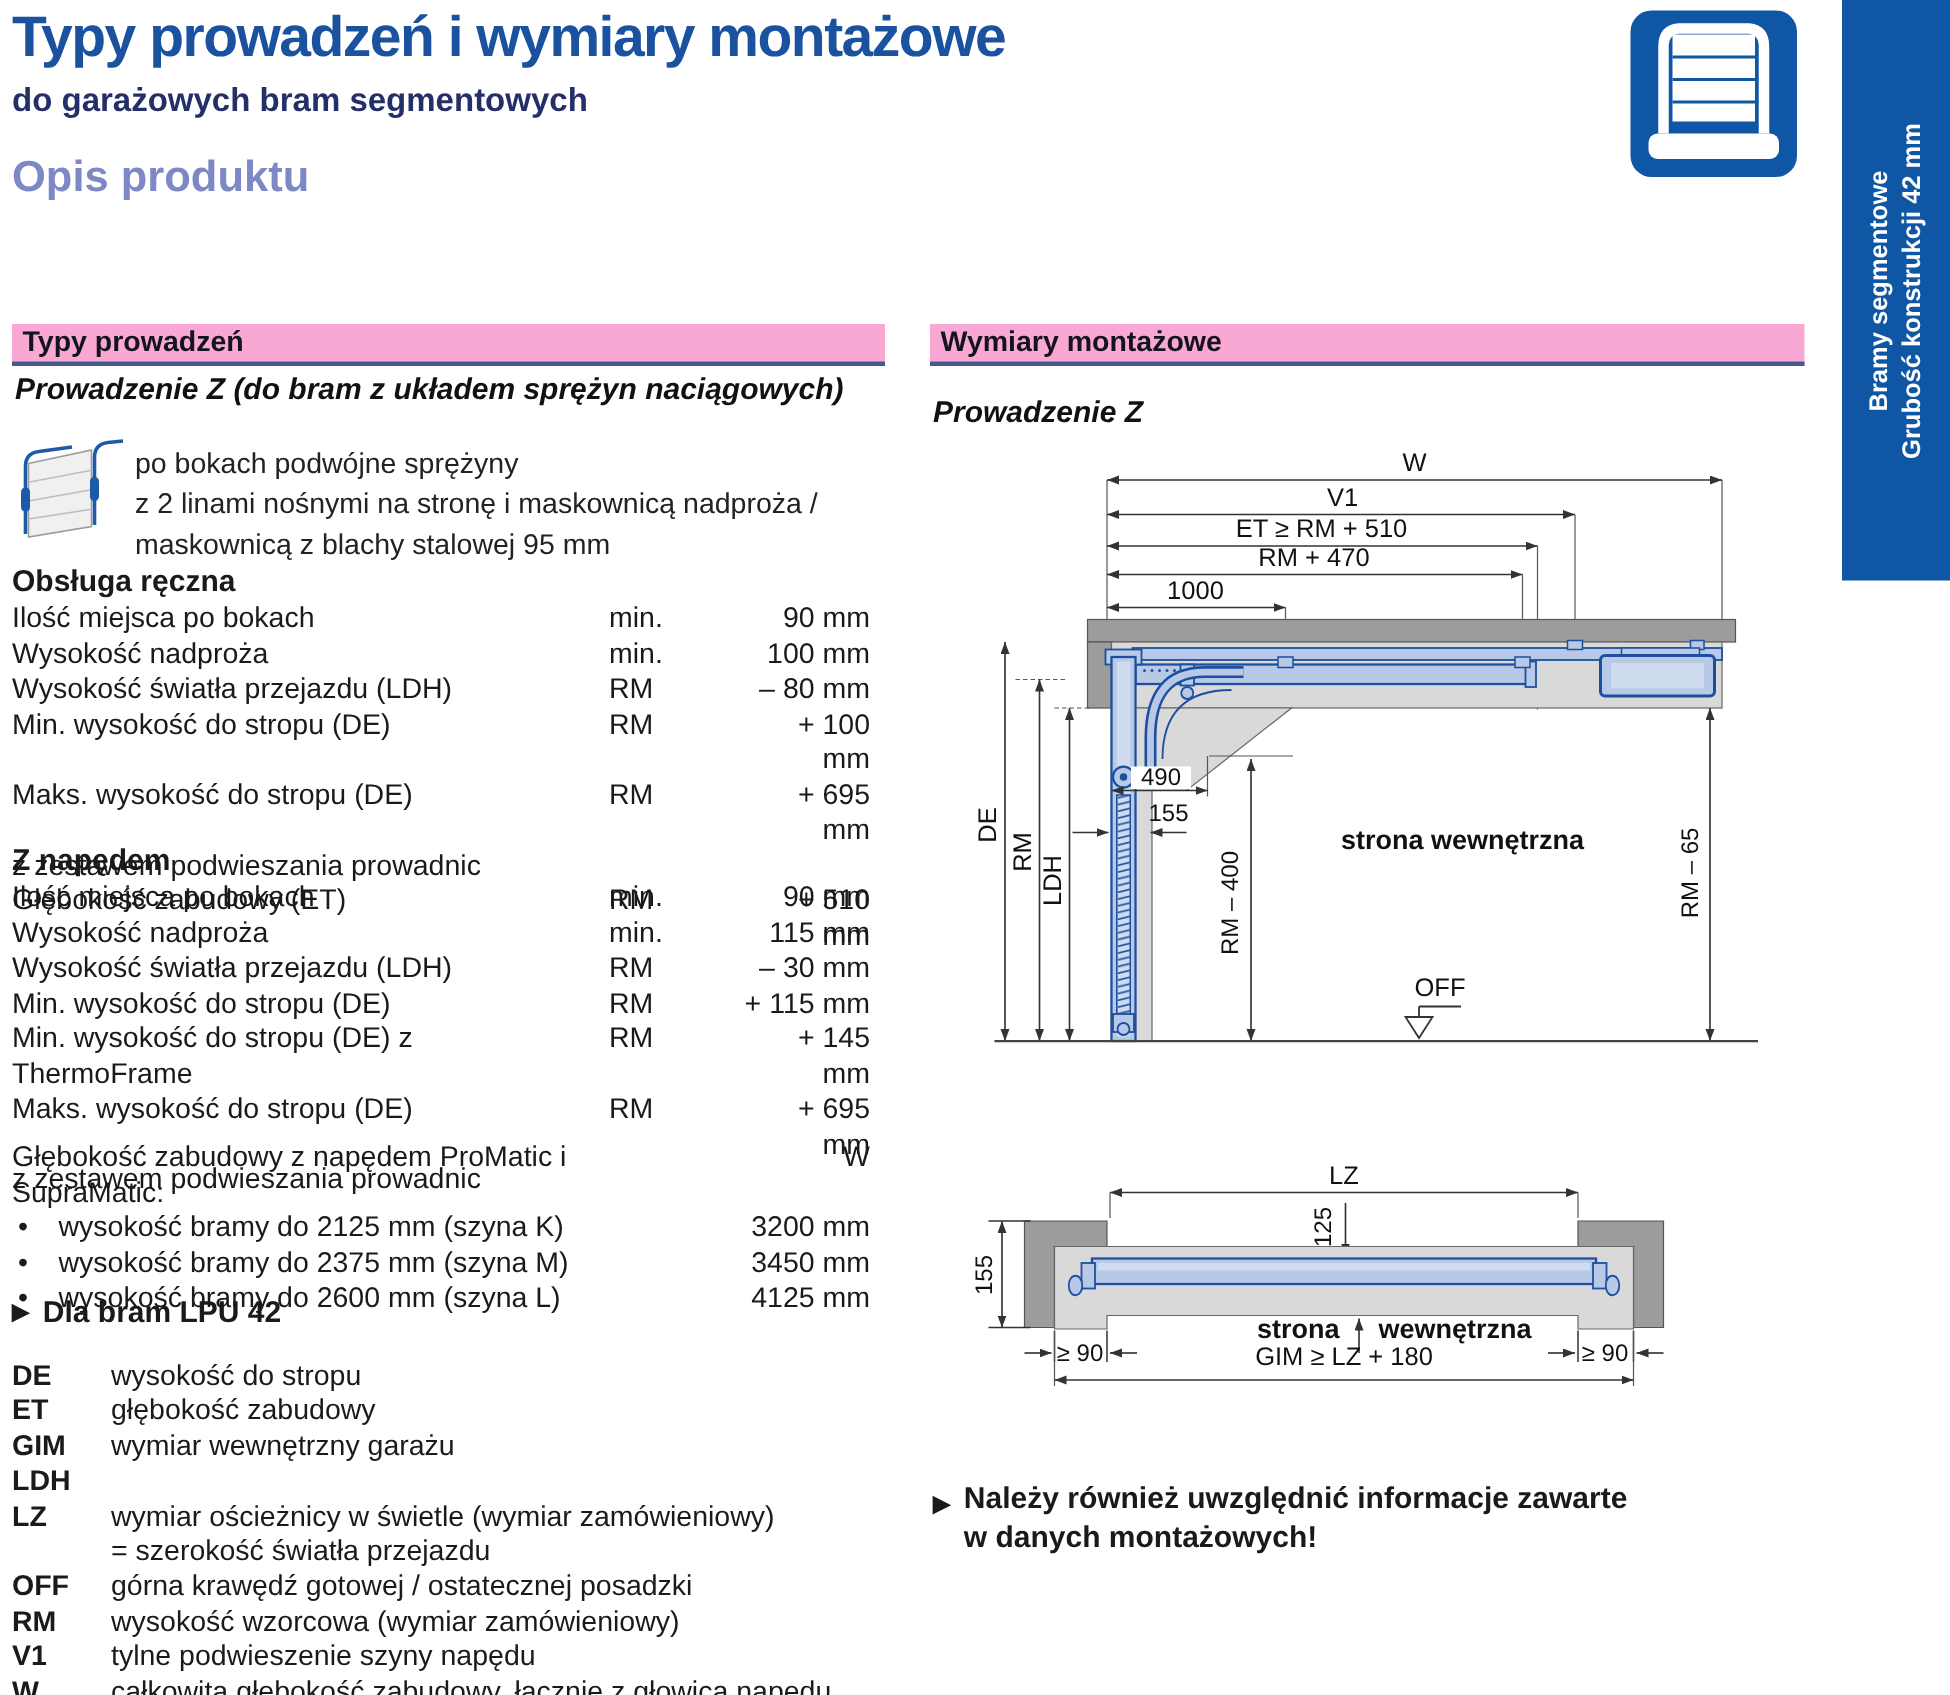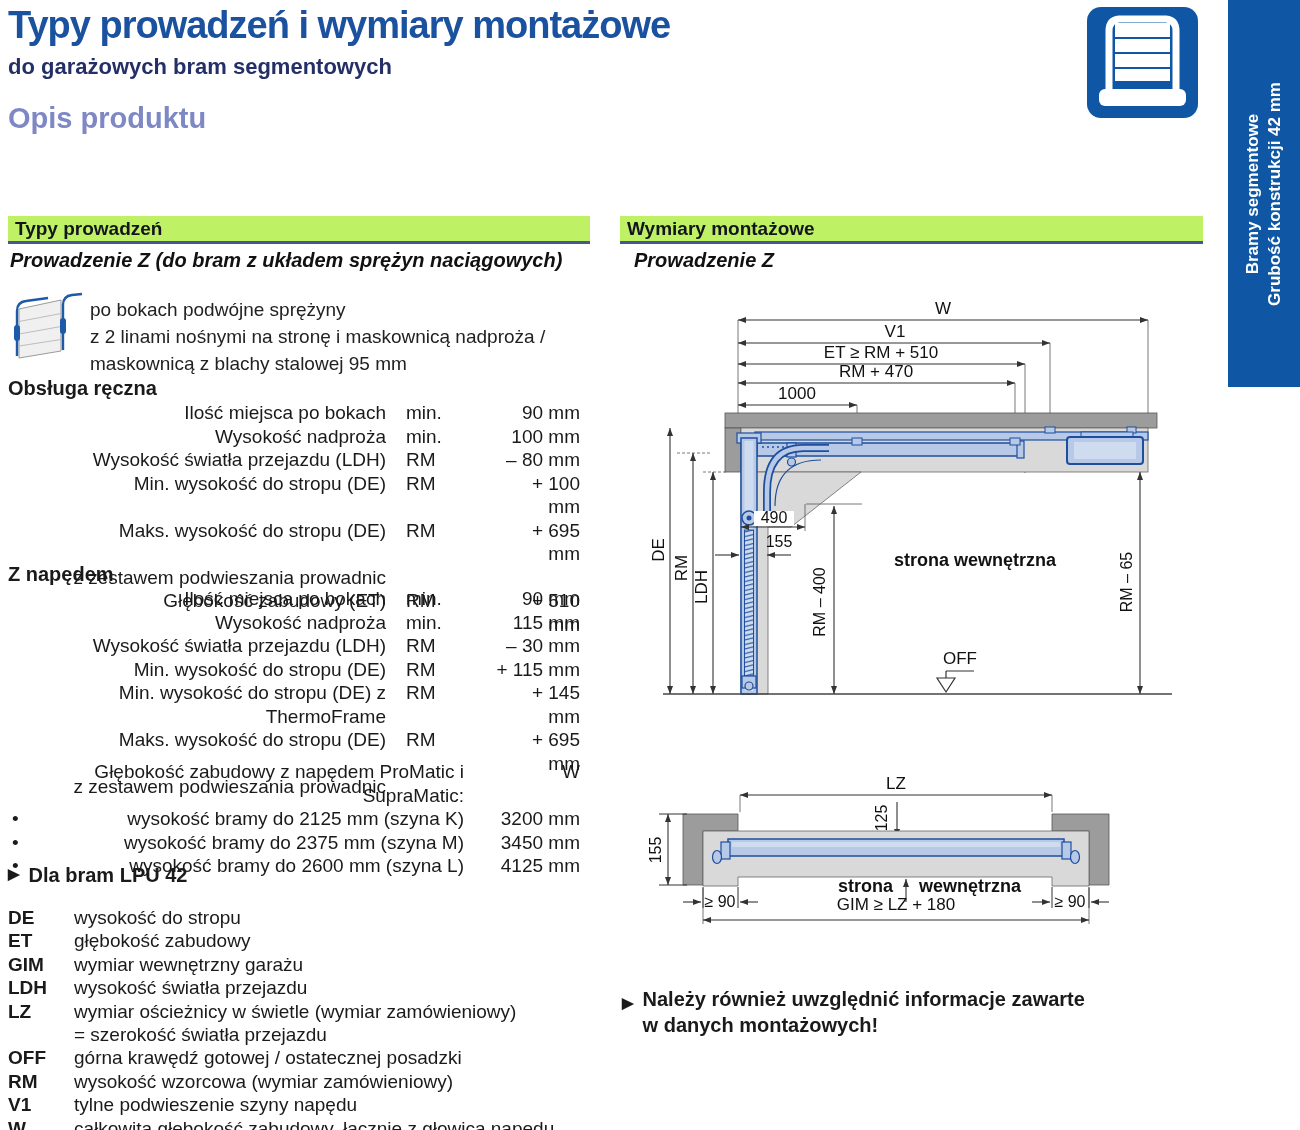--- a/index.html
+++ b/index.html
@@ -4,31 +4,31 @@
 <style>
   html,body{margin:0;padding:0;background:#fff;}
   body{width:1300px;height:1130px;position:relative;overflow:hidden;
        font-family:"Liberation Sans",sans-serif;color:#1a1a1a;}
   .abs{position:absolute;}
   
   .h1{left:8px;top:4px;font-size:38px;font-weight:bold;color:#1b52a0;letter-spacing:-1px;}
   .h2{left:8px;top:54px;font-size:22px;font-weight:bold;color:#242f68;}
   .h3{left:8px;top:102px;font-size:29px;font-weight:bold;color:#7d88c4;}
   
-  .bar{height:23px;background:#bef264;border-bottom:3px solid #44598e;
+  .bar{height:23px;background:#f9a8d4;border-bottom:3px solid #44598e;
        font-size:19px;font-weight:bold;color:#14141e;padding:2px 0 0 7px;box-sizing:content-box;}
   .bar-left{left:8px;top:216px;width:575px;}
   .bar-right{left:620px;top:216px;width:576px;}
   .subhead{font-size:20px;font-weight:bold;color:#111;font-style:italic;}
   
   .caption{left:90px;top:296px;width:505px;font-size:19px;line-height:27px;color:#222;}
   .sec-title{font-size:20px;font-weight:bold;}
   .tbl{width:572px;font-size:19px;line-height:23.5px;}
   .row{display:flex;}
-  .row .lbl{flex:1;text-align:right;}
+  .row .lbl{flex:1;}
   .row .ref{width:58px;margin-left:20px;}
   .row .val{width:84px;text-align:right;margin-left:32px;}
   .bullets .row .b{width:27px;padding-left:4px;}
   .bullets .row .lbl{flex:1;}
   .legend{font-size:19px;line-height:23.4px;}
   .legend .row .ab{width:66px;font-weight:bold;}
   .legend .row .ds{flex:1;}
   .tri{font-size:15px;margin-right:9px;position:relative;top:1px;}
   .note{left:622px;top:986px;width:560px;font-size:20px;font-weight:bold;line-height:26px;display:flex;}
   
@@ -197,21 +197,20 @@
   <div class="row">
       <span class="ab">ET</span>
       <span class="ds">głębokość zabudowy</span>
     </div>
   <div class="row">
       <span class="ab">GIM</span>
       <span class="ds">wymiar wewnętrzny garażu</span>
     </div>
   <div class="row">
       <span class="ab">LDH</span>
-      <span class="ds">wysokość światła przejazdu</span>
     </div>
   <div class="row">
       <span class="ab">LZ</span>
       <span class="ds">
         <span style="display:block;">wymiar ościeżnicy w świetle (wymiar zamówieniowy)</span>
         <span style="display:block;">= szerokość światła przejazdu</span>
       </span>
     </div>
   <div class="row">
       <span class="ab">OFF</span>
@@ -225,21 +224,21 @@
       <span class="ab">V1</span>
       <span class="ds">tylne podwieszenie szyny napędu</span>
     </div>
   <div class="row">
       <span class="ab">W</span>
       <span class="ds">całkowita głębokość zabudowy, łącznie z głowicą napędu</span>
     </div>
 </div>
 
 <div class="abs bar bar-right">Wymiary montażowe</div>
-<div class="abs subhead" style="left:622px;top:249px;margin-left:12px;">Prowadzenie Z</div>
+<div class="abs subhead" style="left:622px;top:264px;">Prowadzenie Z</div>
 
 <svg class="abs" style="left:615px;top:290px;" width="600" height="690" viewBox="0 0 600 690">
   <defs>
     <marker id="arr" markerWidth="10" markerHeight="8" refX="8" refY="3" orient="auto-start-reverse" markerUnits="userSpaceOnUse">
       <path d="M0,0 L8,3 L0,6 z" fill="#333"></path>
     </marker>
     <pattern id="coil" width="10" height="4.5" patternUnits="userSpaceOnUse">
       <path d="M0 3.5 L10 1" stroke="#1d4f9e" stroke-width="1.2" fill="none"></path>
     </pattern>
   </defs>

